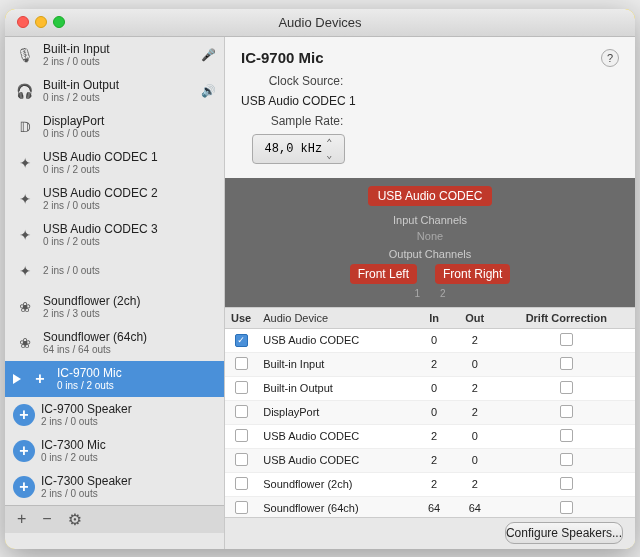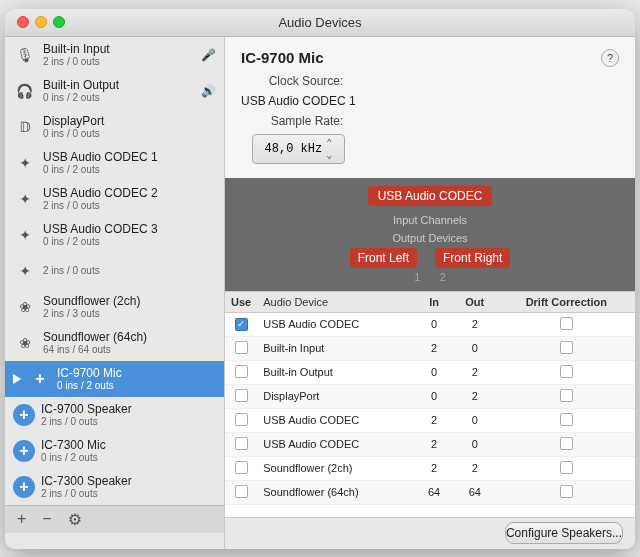--- a/index.html
+++ b/index.html
@@ -552,23 +552,24 @@
           <div class="help-btn">?</div>
         </div>
       </div>
 
       <div class="subdevices-panel">
         <div class="subdevices-badges">
           <span class="subdevice-badge">USB Audio CODEC</span>
         </div>
         <div class="channels-section">
           <div class="channels-title">Input Channels</div>
+          <div class="channels-value">None</div>
         </div>
         <div class="channels-section">
-          <div class="output-channels-title">Output Devices</div>
+          <div class="output-channels-title">Output Channels</div>
           <div class="channel-badges">
 
           <span class="channel-badge">Front Left</span>
               <span class="channel-badge">Front Right</span>
             </div>
           <div class="channel-numbers">
 
           <span>1</span>
               <span>2</span>
             </div>

